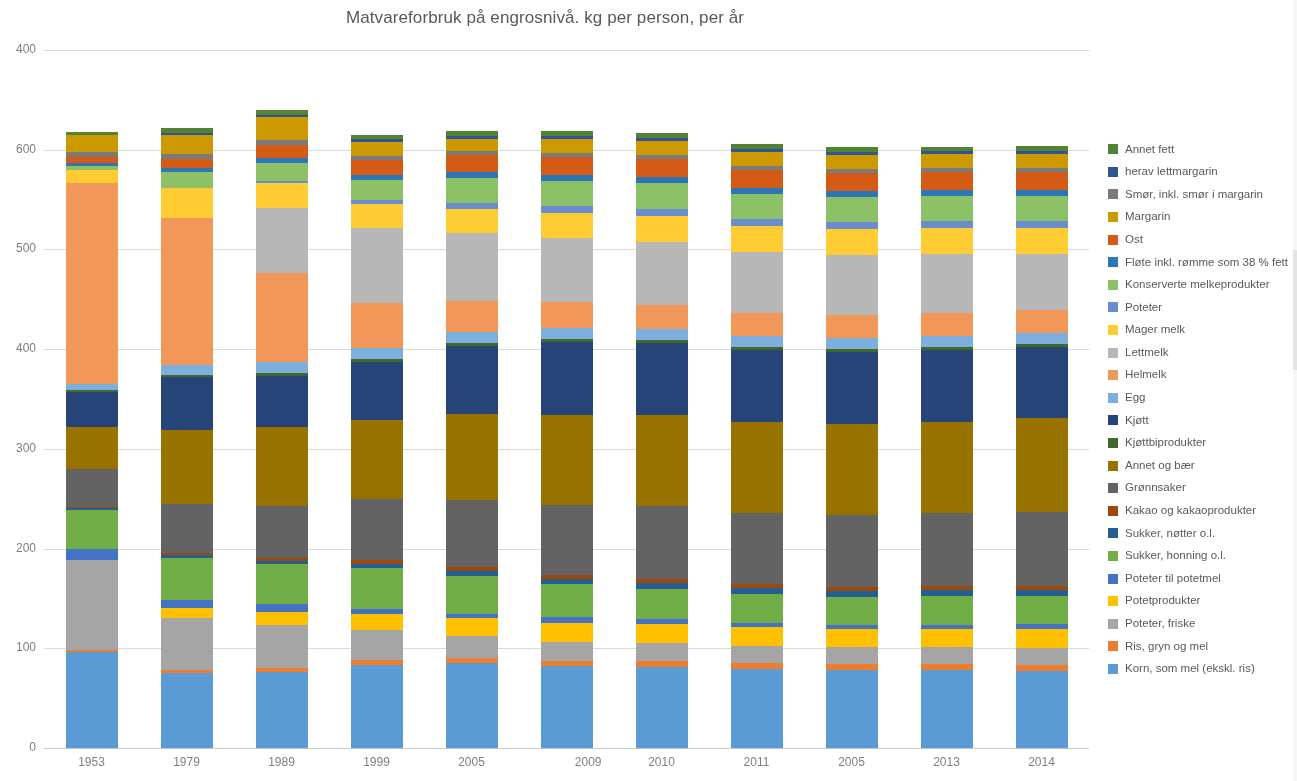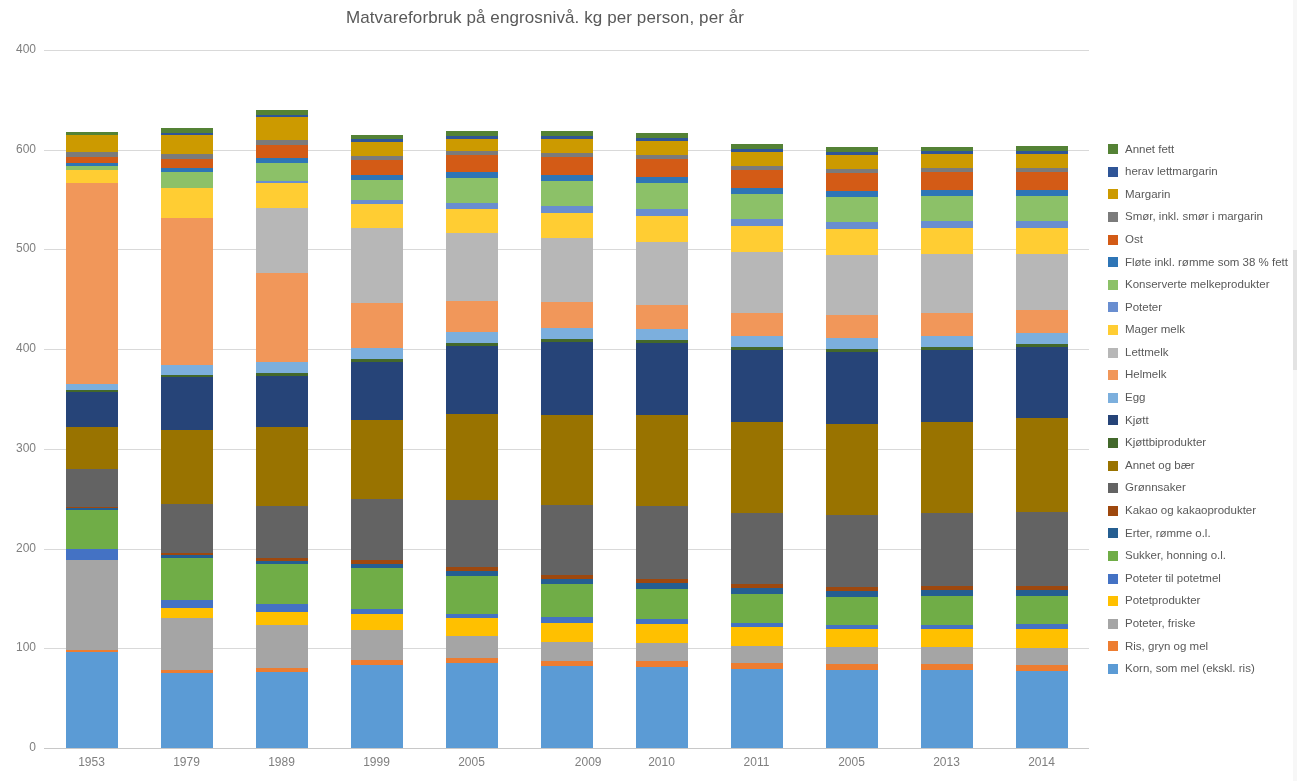--- a/index.html
+++ b/index.html
@@ -494,28 +494,28 @@
   <div id="legend">
       <div class="legend-item">
         <span class="legend-swatch" style="background: rgb(84, 130, 53);"></span>
         <span class="legend-label">Annet fett</span>
       </div>
       <div class="legend-item">
         <span class="legend-swatch" style="background: rgb(47, 85, 151);"></span>
         <span class="legend-label">herav lettmargarin</span>
       </div>
       <div class="legend-item">
+        <span class="legend-swatch" style="background: rgb(123, 123, 123);"></span>
+        <span class="legend-label">Smør, inkl. smør i margarin</span>
+      </div>
+      <div class="legend-item">
         <span class="legend-swatch" style="background: rgb(204, 154, 0);"></span>
         <span class="legend-label">Margarin</span>
       </div>
       <div class="legend-item">
-        <span class="legend-swatch" style="background: rgb(123, 123, 123);"></span>
-        <span class="legend-label">Smør, inkl. smør i margarin</span>
-      </div>
-      <div class="legend-item">
         <span class="legend-swatch" style="background: rgb(211, 91, 22);"></span>
         <span class="legend-label">Ost</span>
       </div>
       <div class="legend-item">
         <span class="legend-swatch" style="background: rgb(46, 117, 182);"></span>
         <span class="legend-label">Fløte inkl. rømme som 38 % fett</span>
       </div>
       <div class="legend-item">
         <span class="legend-swatch" style="background: rgb(140, 193, 104);"></span>
         <span class="legend-label">Konserverte melkeprodukter</span>
@@ -555,21 +555,21 @@
       <div class="legend-item">
         <span class="legend-swatch" style="background: rgb(99, 99, 99);"></span>
         <span class="legend-label">Grønnsaker</span>
       </div>
       <div class="legend-item">
         <span class="legend-swatch" style="background: rgb(158, 72, 14);"></span>
         <span class="legend-label">Kakao og kakaoprodukter</span>
       </div>
       <div class="legend-item">
         <span class="legend-swatch" style="background: rgb(37, 94, 145);"></span>
-        <span class="legend-label">Erter, rømme o.l.</span>
+        <span class="legend-label">Sukker, nøtter o.l.</span>
       </div>
       <div class="legend-item">
         <span class="legend-swatch" style="background: rgb(112, 173, 71);"></span>
         <span class="legend-label">Sukker, honning o.l.</span>
       </div>
       <div class="legend-item">
         <span class="legend-swatch" style="background: rgb(68, 114, 196);"></span>
         <span class="legend-label">Poteter til potetmel</span>
       </div>
       <div class="legend-item">

